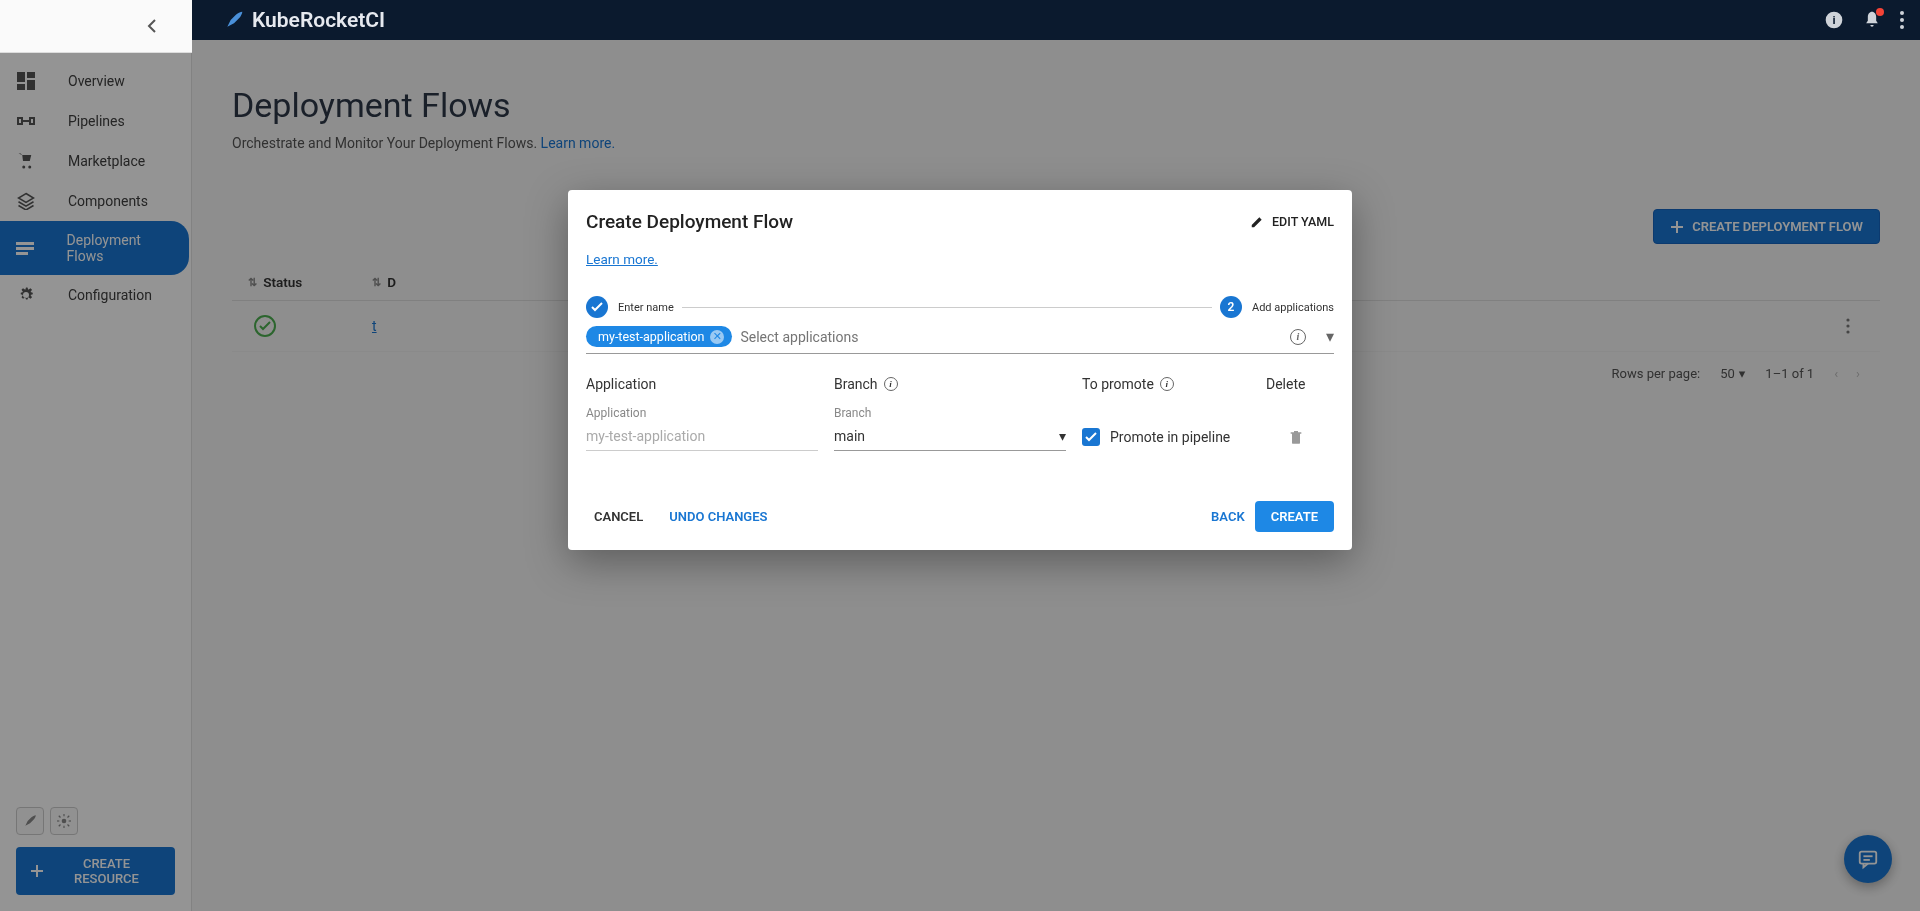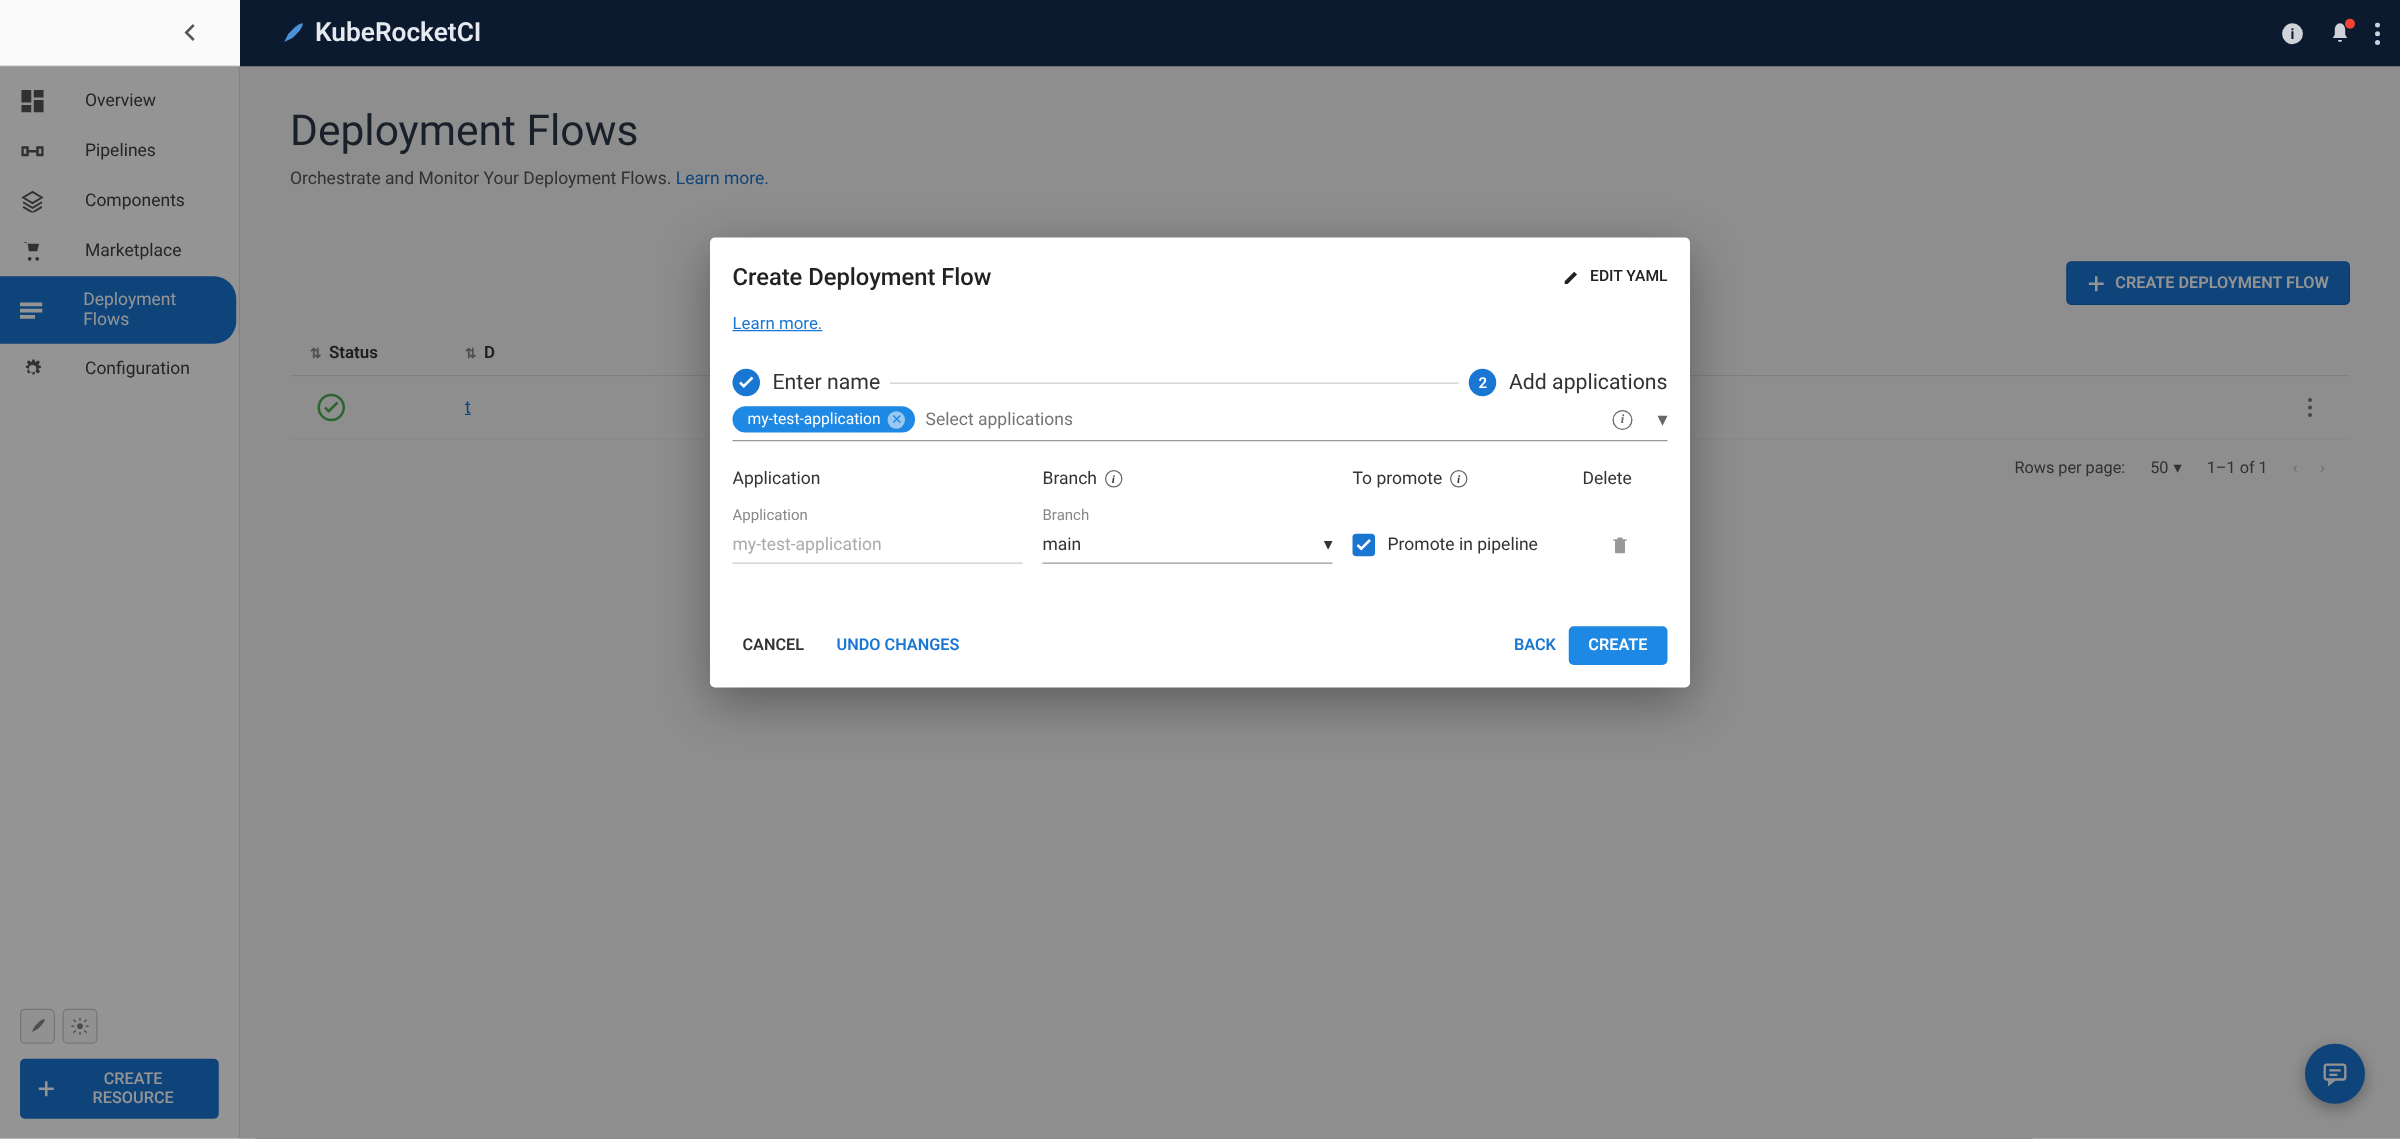--- a/index.html
+++ b/index.html
@@ -1,19 +1,19 @@
 <!DOCTYPE html>
 <html><head>
 <meta charset="utf-8">
 <style>
 * { box-sizing: border-box; margin: 0; padding: 0; font-family: -apple-system, BlinkMacSystemFont, "Segoe UI", Roboto, Arial, sans-serif; }
 body { background: #f5f5f5; overflow: hidden; width: 1920px; height: 911px; position: relative; }
 
 
-.topbar { height: 53px; background: #0b1a2e; display: flex; align-items: center; padding: 12px 16px; color: #fff; }
+.topbar { height: 40px; background: #0b1a2e; display: flex; align-items: center; padding: 12px 16px; color: #fff; }
 .collapse-btn { width: 32px; height: 32px; display: flex; align-items: center; justify-content: center; cursor: pointer; color: #333; }
 .brand { display: flex; align-items: center; gap: 8px; font-size: 21px; font-weight: 600; color: #e6e9ef; }
 .brand-icon { width: 20px; height: 20px; }
 .topbar-right { margin-left: auto; display: flex; align-items: center; gap: 18px; color: #d0d3d9; }
 .topbar-icon { cursor: pointer; display: flex; align-items: center; position: relative; }
 .notif-dot { position: absolute; top: -2px; right: -2px; width: 8px; height: 8px; background: #f44336; border-radius: 50%; }
 
 
 .sidebar { position: absolute; top: 53px; left: 0; width: 192px; height: calc(100% - 53px); background: #fff; border-right: 1px solid #e0e0e0; display: flex; flex-direction: column; }
 .nav-list { padding-top: 8px; }
@@ -51,21 +51,21 @@
 
 .overlay { position: absolute; inset: 0; background: rgba(0,0,0,0.42); display: flex; align-items: flex-start; justify-content: center; padding-top: 190px; }
 .modal { background: #fff; width: 784px; border-radius: 4px; box-shadow: 0 12px 40px rgba(0,0,0,0.35); padding: 20px 18px 18px 18px; }
 .modal-header { display: flex; align-items: center; justify-content: space-between; }
 .modal-title { font-size: 19px; font-weight: 500; color: #222; }
 .edit-yaml { display: flex; align-items: center; gap: 8px; font-size: 12.5px; font-weight: 500; color: #222; cursor: pointer; }
 .modal-learn { color: #1976d2; font-size: 13.5px; margin-top: 18px; display: inline-block; }
 .stepper { display: flex; align-items: center; margin-top: 28px; }
 .step { display: flex; align-items: center; gap: 10px; }
 .step-badge { width: 22px; height: 22px; border-radius: 50%; background: #1976d2; color: #fff; display: flex; align-items: center; justify-content: center; font-size: 12px; font-weight: 600; }
-.step-label { font-size: 17px; color: #333; }
+.step-label { font-size: 11px; color: #333; }
 .step-line { flex: 1; height: 1px; background: #ccc; margin: 0 8px; }
 
 .field-label { font-size: 12px; color: #888; margin-top: 26px; }
 .apps-row { border-bottom: 1px solid #999; padding: 4px 0 6px 0; display: flex; align-items: center; gap: 8px; margin-top: 4px; flex-wrap: wrap; }
 .chip { background: #1e88e5; color: #fff; border-radius: 14px; padding: 3px 8px 3px 12px; font-size: 12.5px; display: flex; align-items: center; gap: 6px; }
 .chip-x { width: 14px; height: 14px; border-radius: 50%; background: rgba(255,255,255,0.55); color: #1e88e5; display: flex; align-items: center; justify-content: center; font-size: 11px; cursor: pointer; }
 .apps-input { border: none; outline: none; flex: 1; font-size: 14px; color: #888; }
 .apps-row-icons { margin-left: auto; display: flex; align-items: center; gap: 20px; color: #666; }
 .info-circ { width: 16px; height: 16px; border: 1.5px solid #666; border-radius: 50%; display: flex; align-items: center; justify-content: center; font-size: 10px; font-weight: 600; font-family: Georgia, serif; font-style: italic; }
 
@@ -162,32 +162,32 @@
             <rect x="1" y="6" width="4" height="6"></rect>
             <rect x="13" y="6" width="4" height="6"></rect>
             <line x1="5" y1="9" x2="13" y2="9"></line>
           </svg>
         </span>
       <span>Pipelines</span>
     </div>
     <div class="nav-item">
       <span class="nav-icon">
           <svg width="18" height="18" viewBox="0 0 24 24" fill="#555">
+            <path d="M7 4 H19 L17 12 H8 Z M7 4 L5 2 H2 M9 18 A2 2 0 1 0 9 22 A2 2 0 0 0 9 18 M17 18 A2 2 0 1 0 17 22 A2 2 0 0 0 17 18"></path>
+          </svg>
+        </span>
+      <span>Marketplace</span>
+    </div>
+    <div class="nav-item">
+      <span class="nav-icon">
+          <svg width="18" height="18" viewBox="0 0 24 24" fill="#555">
             <path d="M12 2 L22 8 L12 14 L2 8 Z M2 13 L12 19 L22 13 M2 18 L12 24 L22 18" fill="none" stroke="#555" stroke-width="2"></path>
           </svg>
         </span>
       <span>Components</span>
-    </div>
-    <div class="nav-item">
-      <span class="nav-icon">
-          <svg width="18" height="18" viewBox="0 0 24 24" fill="#555">
-            <path d="M7 4 H19 L17 12 H8 Z M7 4 L5 2 H2 M9 18 A2 2 0 1 0 9 22 A2 2 0 0 0 9 18 M17 18 A2 2 0 1 0 17 22 A2 2 0 0 0 17 18"></path>
-          </svg>
-        </span>
-      <span>Marketplace</span>
     </div>
     <div class="nav-item active">
       <span class="nav-icon">
           <svg width="18" height="18" viewBox="0 0 18 18" fill="#fff">
             <rect x="0" y="3" width="18" height="3"></rect>
             <rect x="0" y="8" width="18" height="3"></rect>
             <rect x="0" y="13" width="12" height="3"></rect>
           </svg>
         </span>
       <span>Deployment Flows</span>

